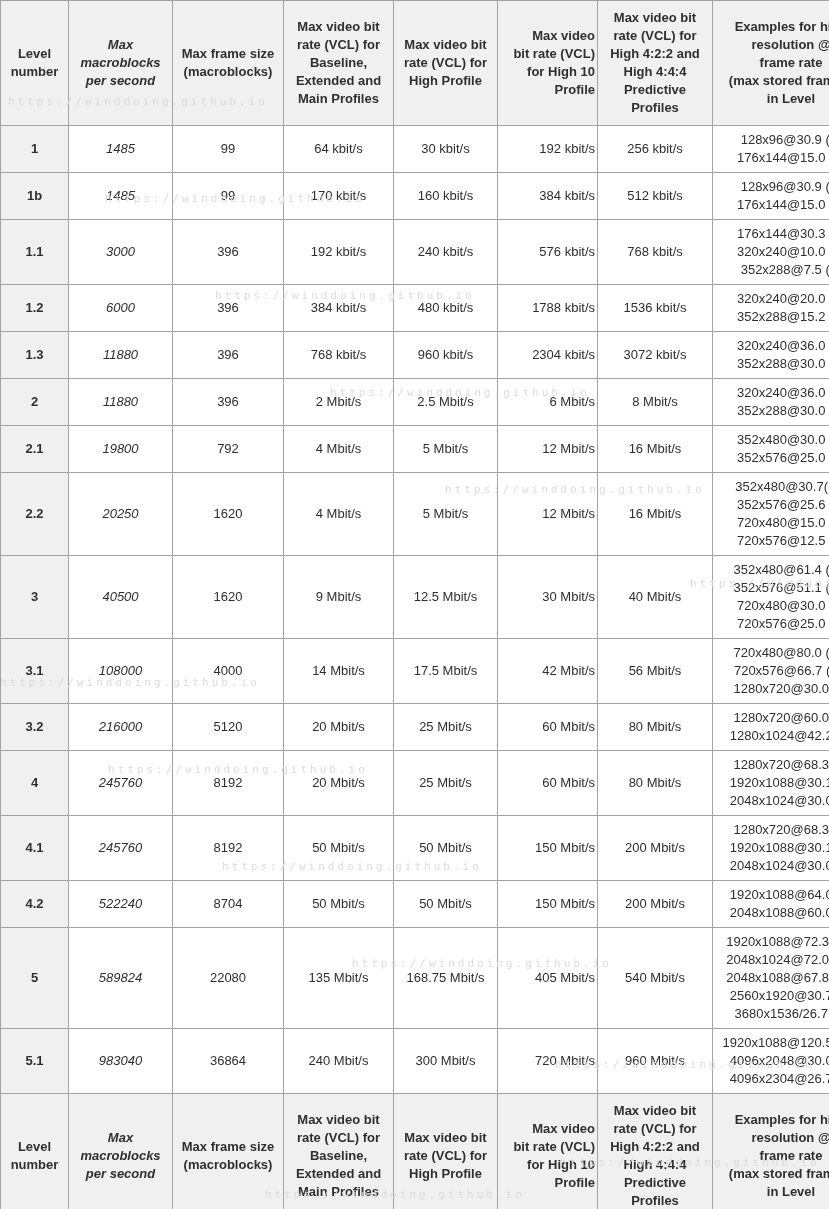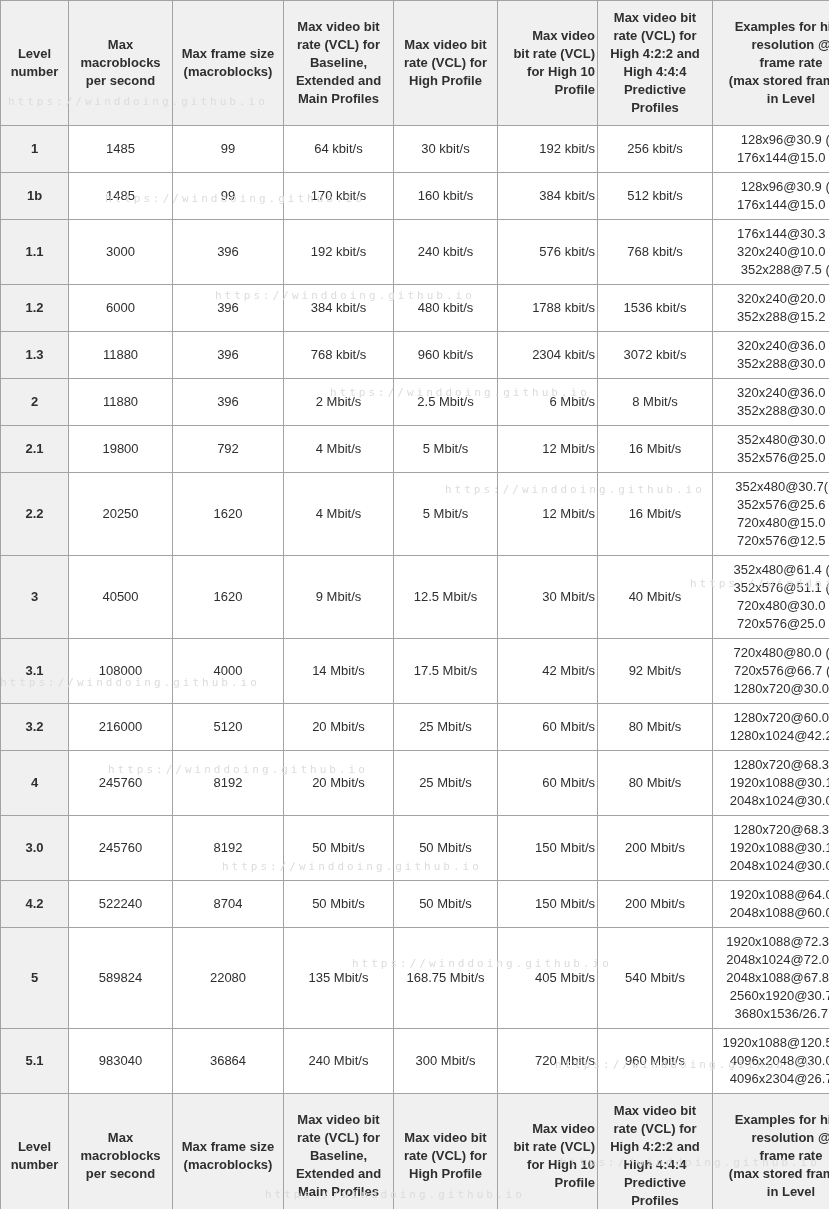--- a/index.html
+++ b/index.html
@@ -36,21 +36,21 @@
     background: #f0f0f0;
     font-weight: bold;
     padding: 5px 2px;
   }
   tbody td {
     background: #ffffff;
     font-weight: normal;
   }
   
   .col-level              { width: 63px; }
-  .col-mbs                { width: 99px; }
+  .col-mbs                { width: 99px; font-style: italic; }
   .col-frame_size         { width: 106px; text-align: center; }
   .col-br_baseline_ext_main { width: 105px; }
   .col-br_high            { width: 99px; }
   .col-br_high10          { width: 95px; text-align: right; }
   .col-br_high422_444     { width: 110px; }
   .col-examples           { width: 152px; }
 
   #watermark-layer {
     position: absolute;
     left: 0; top: 0; right: 0; bottom: 0;
@@ -210,21 +210,21 @@
 720x480@30.0 (6)
 720x576@25.0 (5)</td>
         </tr>
         <tr>
           <th class="col-level">3.1</th>
           <td class="col-mbs">108000</td>
           <td class="col-frame_size">4000</td>
           <td class="col-br_baseline_ext_main">14 Mbit/s</td>
           <td class="col-br_high">17.5 Mbit/s</td>
           <td class="col-br_high10">42 Mbit/s</td>
-          <td class="col-br_high422_444">92 Mbit/s</td>
+          <td class="col-br_high422_444">56 Mbit/s</td>
           <td class="col-examples">720x480@80.0 (13)
 720x576@66.7 (11)
 1280x720@30.0 (5)</td>
         </tr>
         <tr>
           <th class="col-level">3.2</th>
           <td class="col-mbs">216000</td>
           <td class="col-frame_size">5120</td>
           <td class="col-br_baseline_ext_main">20 Mbit/s</td>
           <td class="col-br_high">25 Mbit/s</td>
@@ -239,21 +239,21 @@
           <td class="col-frame_size">8192</td>
           <td class="col-br_baseline_ext_main">20 Mbit/s</td>
           <td class="col-br_high">25 Mbit/s</td>
           <td class="col-br_high10">60 Mbit/s</td>
           <td class="col-br_high422_444">80 Mbit/s</td>
           <td class="col-examples">1280x720@68.3 (9)
 1920x1088@30.1 (4)
 2048x1024@30.0 (4)</td>
         </tr>
         <tr>
-          <th class="col-level">3.0</th>
+          <th class="col-level">4.1</th>
           <td class="col-mbs">245760</td>
           <td class="col-frame_size">8192</td>
           <td class="col-br_baseline_ext_main">50 Mbit/s</td>
           <td class="col-br_high">50 Mbit/s</td>
           <td class="col-br_high10">150 Mbit/s</td>
           <td class="col-br_high422_444">200 Mbit/s</td>
           <td class="col-examples">1280x720@68.3 (9)
 1920x1088@30.1 (4)
 2048x1024@30.0 (4)</td>
         </tr>

